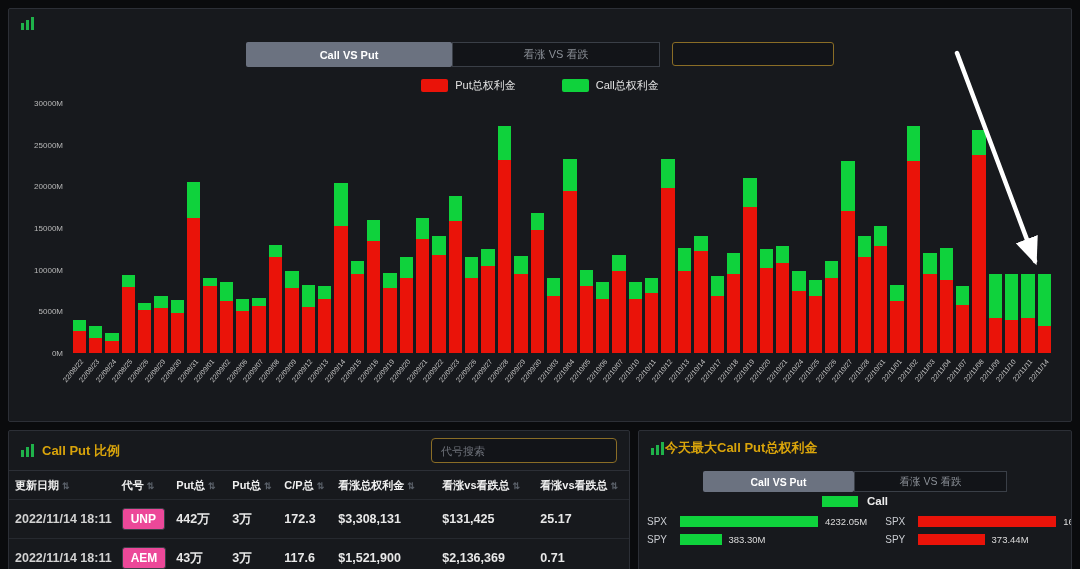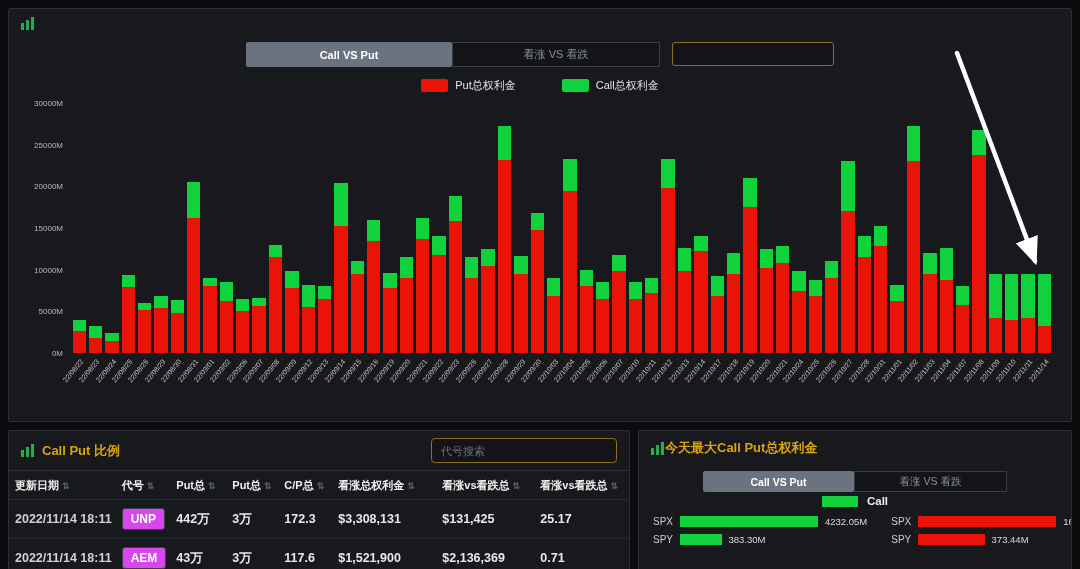--- a/index.html
+++ b/index.html
@@ -57,34 +57,34 @@
   .lp-title { display:flex; align-items:center; gap:7px; color:#d9a40b; font-weight:bold; font-size:13px; }
   .sym-search { width:186px; height:25px; background:#121418; border:1px solid #8a6d26; border-radius:4px;
                 color:#bbb; padding:0 9px; font-size:11px; outline:none; }
   .sym-search::placeholder { color:#6f737b; }
 
   table.ratio { width:100%; border-collapse:collapse; font-size:11px; }
   table.ratio th { font-weight:bold; color:#f0f0f0; text-align:left; padding:7px 4px 6px 6px; white-space:nowrap; font-size:11px; }
   table.ratio td { padding:8px 4px 8px 6px; border-top:1px solid #26292f; font-weight:bold; font-size:12.5px; white-space:nowrap; }
   td.datecell { color:#d2d2d2; font-weight:normal; font-size:11px; }
   .sort { color:#5a6069; font-size:9px; margin-left:3px; }
-  .sym-badge { display:inline-block; padding:3px 8px; background:#d946ef; border:1px solid #3a3f47;
+  .sym-badge { display:inline-block; padding:3px 8px; background:#ec4899; border:1px solid #3a3f47;
                border-radius:3px; font-weight:bold; font-size:12px; color:#fff; }
 
   
   .rp-header { display:flex; align-items:center; gap:0; padding:8px 12px 6px; color:#d9a40b; font-weight:bold; font-size:13px; }
   .t-toggle { display:flex; width:304px; margin:8px auto 0; }
   .t-toggle .seg { height:21px; font-size:10.5px; }
   .t-legend { display:flex; margin-top:3px; }
   .t-legend > div { flex:1; display:flex; align-items:center; justify-content:center; gap:9px; font-size:11.5px; font-weight:bold; color:#eee; }
   .hsw { width:36px; height:11px; }
   .t-bars { display:flex; margin-top:9px; padding:0 8px; gap:18px; }
   .t-col { flex:1; display:flex; flex-direction:column; gap:7px; }
   .bar-row { display:flex; align-items:center; gap:7px; font-size:10px; color:#c9ccd1; }
-  .bar-row .sym { width:26px; text-align:right; }
+  .bar-row .sym { width:26px; text-align:left; }
   .hbar { height:11px; }
   .hbar.green { background:#0fd23c; } .hbar.red { background:#ea1309; }
   .bar-val { font-size:9.5px; color:#dcdcdc; white-space:nowrap; }
 </style>
 </head>
 <body>
 
 <div class="panel top-panel">
   <div class="panel-header">
     <span class="chart-ico">

